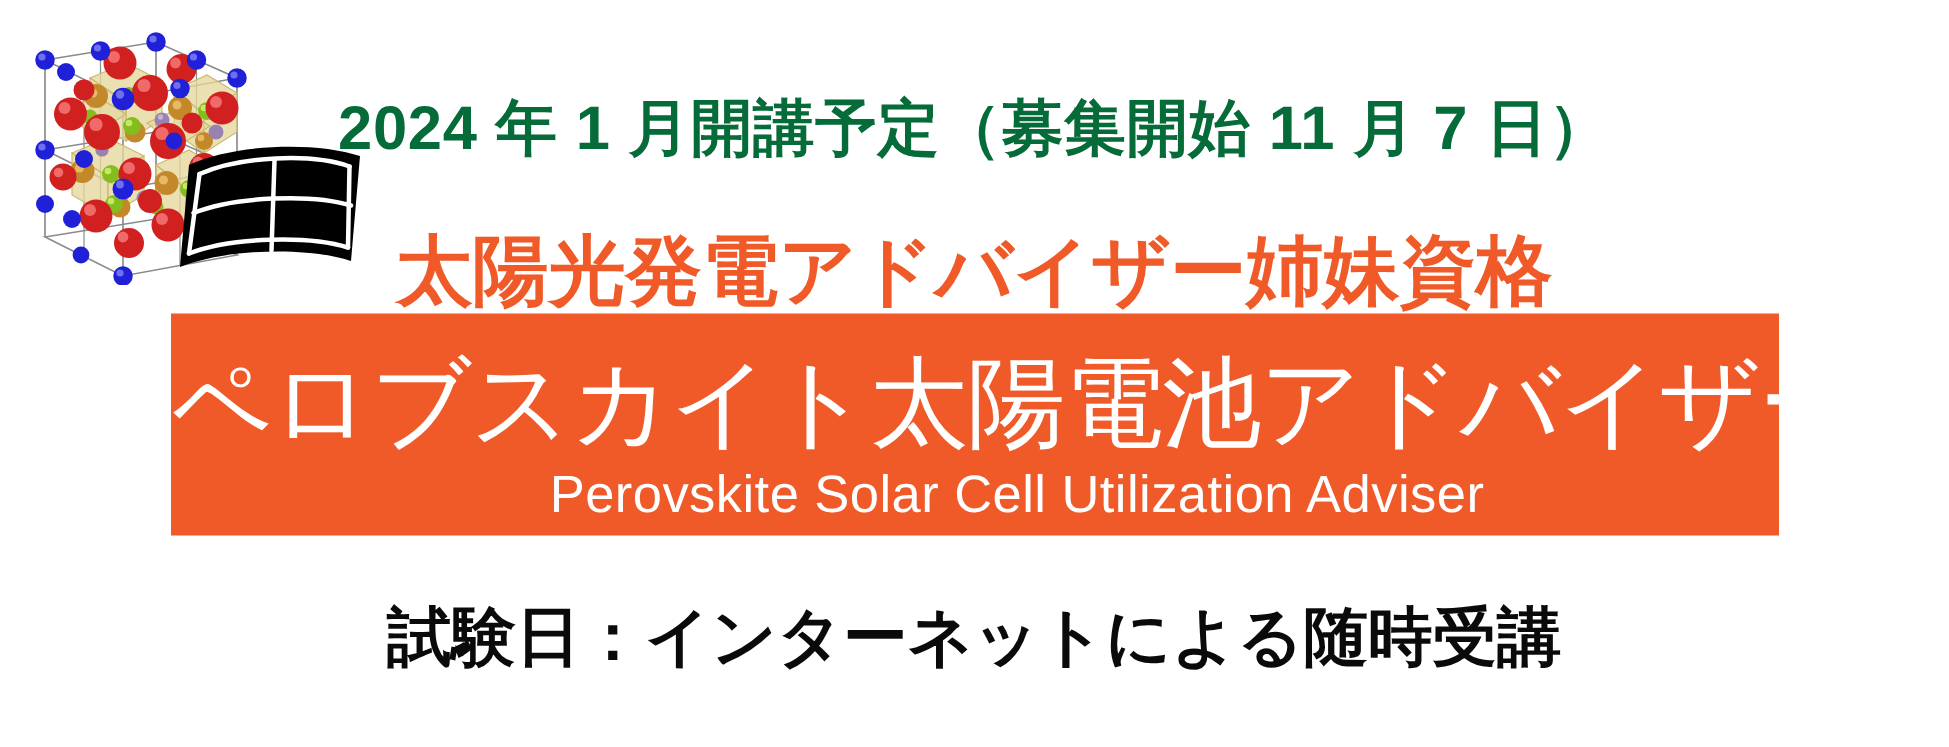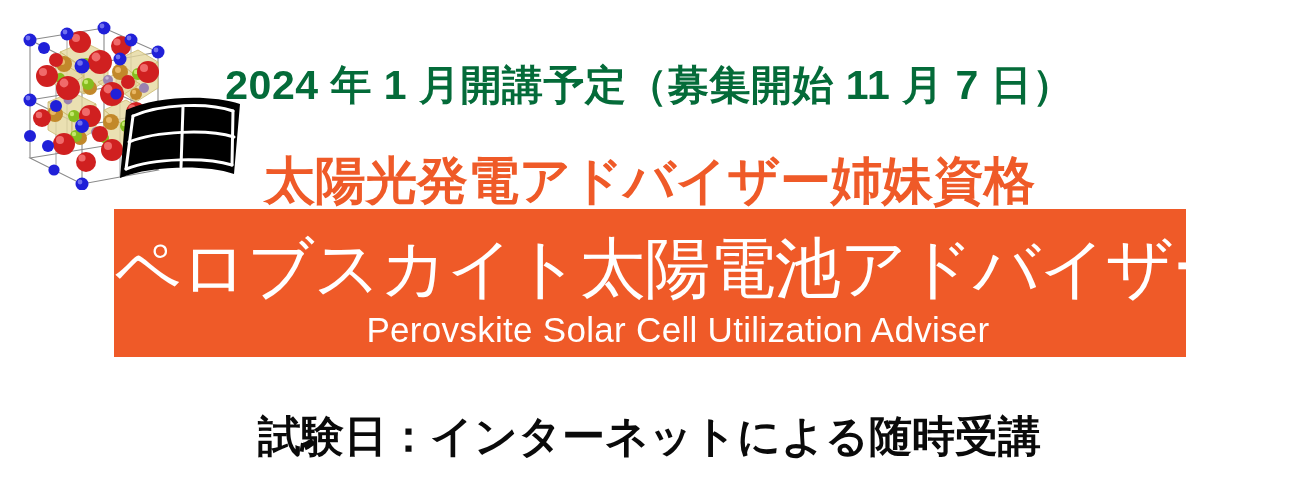--- a/index.html
+++ b/index.html
@@ -93,21 +93,21 @@
     text-align: center;
     white-space: nowrap;
     font-size: 35px;
     font-weight: normal;
     color: #ffffff;
     letter-spacing: 0.3px;
     margin-left: 28px;
   }
 
   #line-examdate {
-    top: 408px;
+    top: 396px;
     font-size: 43px;
     font-weight: bold;
     color: #0a0a0a;
     letter-spacing: 0px;
   }
 </style>
 </head>
 <body>
 
 <div id="poster">

